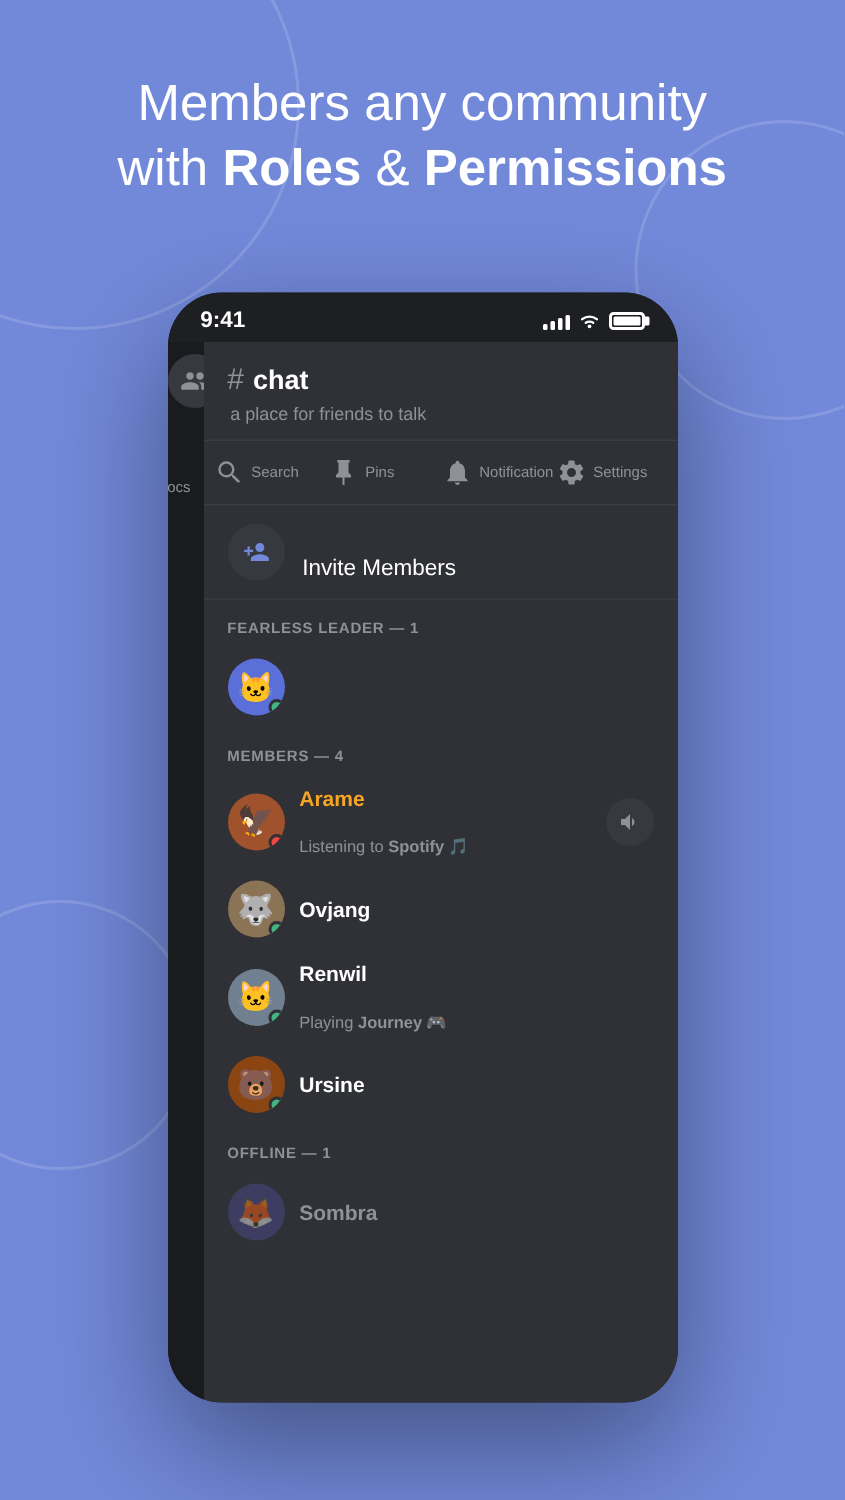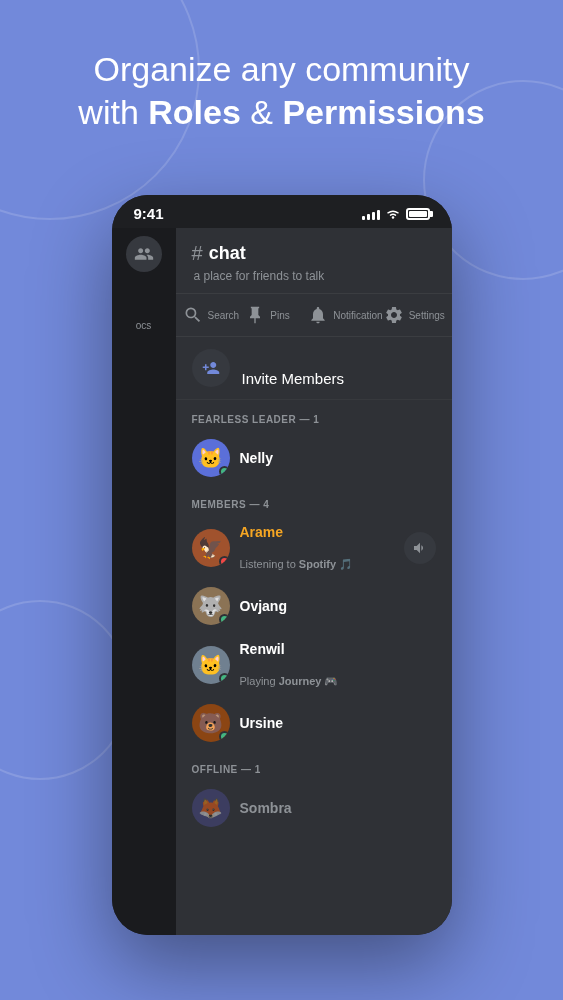--- a/index.html
+++ b/index.html
@@ -135,25 +135,25 @@
     
     .phone-content {
       flex: 1;
       display: flex;
       overflow: hidden;
       position: relative;
     }
 
     
     .side-panel {
-      width: 64px;
+      width: 24px;
       background: #1a1b1e;
       display: flex;
       flex-direction: column;
-      align-items: center;
+      align-items: flex-start;
       padding-top: 8px;
       flex-shrink: 0;
       overflow: hidden;
     }
 
     .side-panel-avatar {
       width: 36px;
       height: 36px;
       border-radius: 50%;
       background: #36393f;
@@ -371,21 +371,21 @@
 
 <div class="bg-overlay">
 
   <div class="bg-circle" style="width:300px;height:300px;top:-80px;left:-100px;"></div>
   <div class="bg-circle" style="width:200px;height:200px;top:80px;right:-60px;"></div>
   <div class="bg-circle" style="width:180px;height:180px;top:600px;left:-50px;"></div>
 </div>
 
 <div class="hero-text">
   <h1>
-    <span>Organize any community</span><br>
+    <span>Members any community</span><br>
     <span>with </span><strong>Roles</strong><span> &amp; </span><strong>Permissions</strong>
   </h1>
 </div>
 
 <div class="phone-wrapper">
   <div class="phone-frame">
 
     <div class="status-bar">
       <span class="status-time">9:41</span>
       <div class="status-icons">
@@ -475,23 +475,20 @@
             <span class="invite-text">Invite Members</span>
           </div>
 
           <div class="section-header">FEARLESS LEADER — 1</div>
 
           <div class="member-row">
             <div class="member-avatar avatar-nelly">
               🐱
               <div class="status-dot online"></div>
             </div>
-            <div class="member-info">
-              <div class="member-name">Nelly</div>
-            </div>
           </div>
 
           <div class="section-header">MEMBERS — 4</div>
 
           <div class="member-row">
             <div class="member-avatar avatar-arame">
               🦅
               <div class="status-dot dnd"></div>
             </div>
             <div class="member-info">

